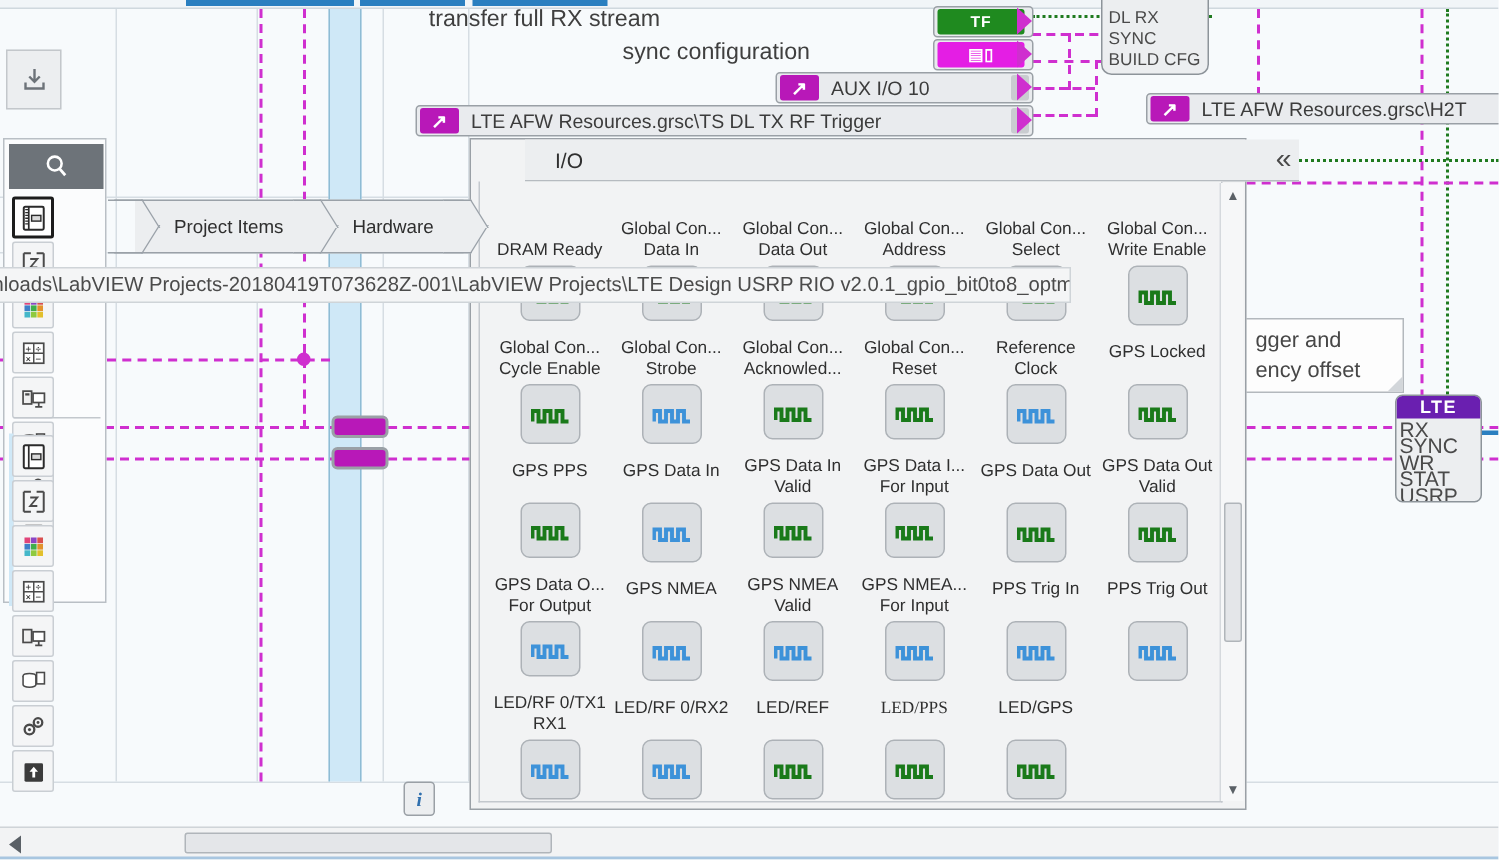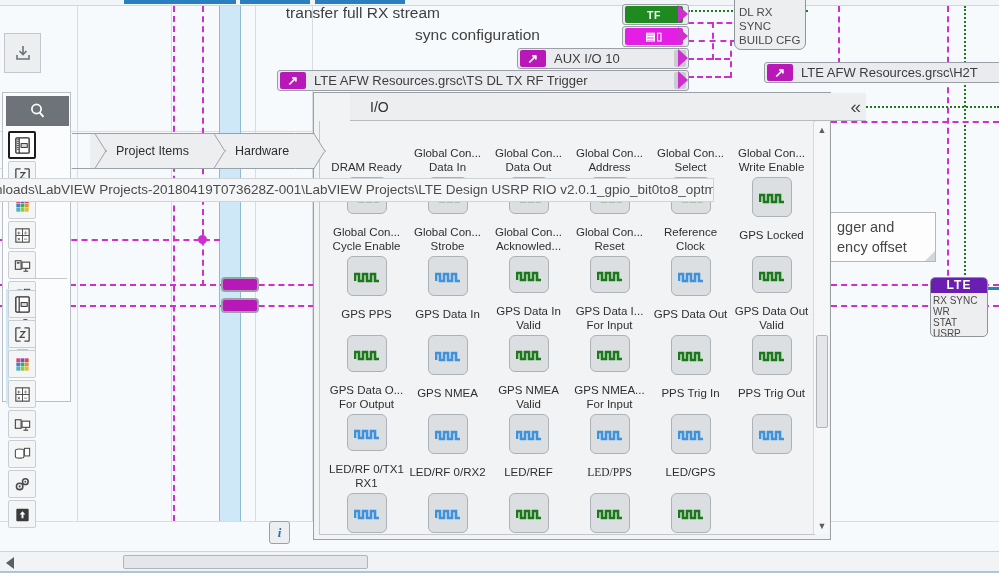--- a/index.html
+++ b/index.html
@@ -96,21 +96,21 @@
     font-size:11.5px; color:#4a4a4a; padding:3px 4px; line-height:14px;
   }
   .ltenode {
     position:absolute; background:#eceef0; border:1px solid #8d949a; border-radius:5px;
     width:58px; overflow:hidden;
   }
   .ltenode .hdr {
     background:#6a1fb0; color:#fff; font-weight:bold; font-size:12px;
     text-align:center; letter-spacing:1px; line-height:15px;
   }
-  .ltenode .body { font-size:10px; color:#4a4a4a; line-height:11px; padding:2px 2px; }
+  .ltenode .body { font-size:14px; color:#4a4a4a; line-height:11px; padding:2px 2px; }
 
   
   .comment {
     position:absolute; background:#fdfdfd; border:1px solid #b3b8bd;
     font-size:14.5px; color:#474747; line-height:20px; padding:4px 8px;
   }
   .comment .fold {
     position:absolute; right:0; bottom:0; width:0; height:0;
     border-left:10px solid transparent; border-bottom:10px solid #d2d6da;
   }
@@ -448,21 +448,21 @@
 <div class="ctrlbox" style="left:764px; top:62px; width:245px;">
   <span class="chip" style="background:#b818b8; width:26px; font-size:13px;">↗</span>
   <span class="txt">LTE AFW Resources.grsc\H2T</span>
 </div>
 
 <div class="vinode" style="left:734px; top:-8px; width:72px; height:58px;">
   <div style="margin-top:9px;">DL RX SYNC</div>
   <div>BUILD CFG</div>
 </div>
 
-<div class="ltenode" style="left:930px; top:277px; height:60px;">
+<div class="ltenode" style="left:930px; top:263px; height:72px;">
   <div class="hdr">LTE</div>
   <div class="body">
     <div>RX SYNC WR</div>
     <div>STAT USRP</div>
   </div>
 </div>
 
 <div class="comment" style="left:828px; top:212px; width:108px; height:50px;">
   <div>gger and</div>
   <div>ency offset</div>

